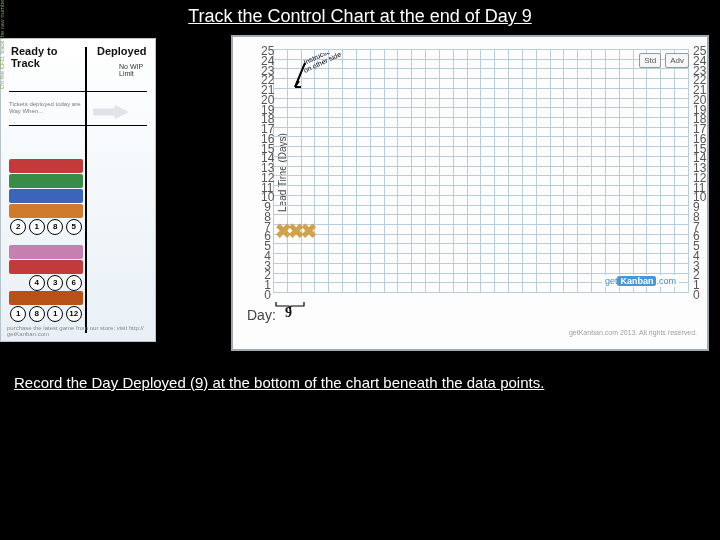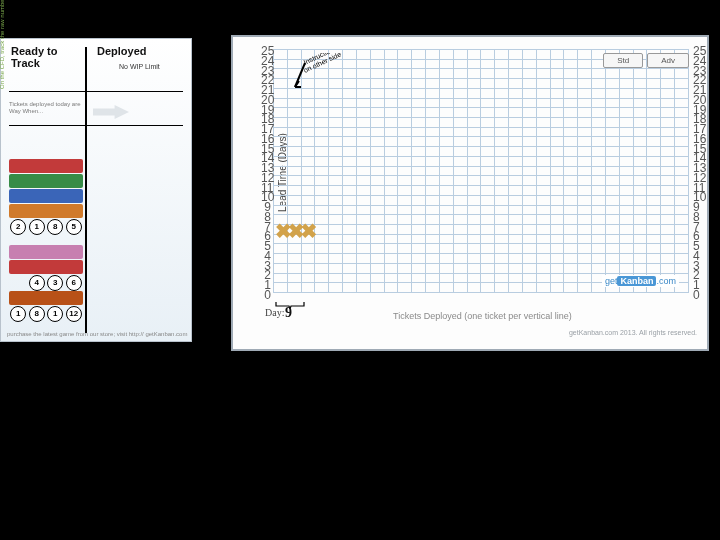--- a/index.html
+++ b/index.html
@@ -34,21 +34,21 @@
     color: #fff;
     font-size: 15px;
     text-decoration: underline;
   }
 
   
   .board {
     position: absolute;
     left: 0;
     top: 38px;
-    width: 192px;
+    width: 156px;
     height: 304px;
     background: linear-gradient(#ffffff, #e8f0f6);
     border: 1px solid #b8c2cc;
     box-sizing: border-box;
   }
   .board .col-divider {
     position: absolute;
     top: 8px;
     bottom: 8px;
     left: 84px;
@@ -227,21 +227,21 @@
 
   .btns {
     position: absolute;
     top: 16px;
     right: 18px;
     display: flex;
     gap: 4px;
   }
   .btns div {
     font-size: 8px;
-    padding: 2px 13px;
+    padding: 2px 4px;
     border: 1px solid #999;
     border-radius: 2px;
     background: #f6f6f6;
     color: #555;
   }
 
   .crosses {
     position: absolute;
     left: 42px;
     top: 182px;
@@ -258,25 +258,24 @@
     position: absolute;
     left: 42px;
     top: 258px;
     width: 30px;
     height: 8px;
   }
   .bracket svg { width: 100%; height: 100%; }
 
   .day-label {
     position: absolute;
-    left: 32px;
+    left: 14px;
     top: 270px;
-    font-size: 10px;
+    font-size: 14px;
     color: #444;
-    font-family: Liberation Serif, serif;
   }
   .day-value {
     position: absolute;
     left: 52px;
     top: 268px;
     font-size: 14px;
     font-weight: bold;
     color: #111;
     font-family: "Comic Sans MS", cursive;
   }
@@ -322,20 +321,21 @@
     padding: 0 3px;
     border-radius: 2px;
     font-weight: 600;
   }
 </style>
 </head>
 <body>
 
 <div class="slide">
 
+  <div class="title-line">Track the Control Chart at the end of Day 9</div>
 
   <div class="board">
     <div class="col-divider"></div>
     <div class="col-head a1">
       <span>Ready to</span><br>
       <span>Track</span>
     </div>
     <div class="col-head b">Deployed</div>
     <div class="wip">No WIP Limit</div>
     <div class="hr"></div>
@@ -1270,20 +1270,20 @@
     </div>
 
     <div class="bracket">
       <svg viewBox="0 0 30 8">
         <path d="M1 1 L1 5 L14 5 L15 8 L16 5 L29 5 L29 1" stroke="#000" stroke-width="1.2" fill="none"></path>
       </svg>
     </div>
 
     <div class="day-label">Day:</div>
     <div class="day-value">9</div>
-    <div class="tickets-note">Tickets Deployed (one ticket per vertical line)</div>
     <div class="small-copy">getKanban.com 2013. All rights reserved.</div>
     <div class="site-brand">
       <span>get</span><b>Kanban</b><span>.com</span>
     </div>
   </div>
 
+  <div class="bottom-note">Record the Day Deployed (9) at the bottom of the chart beneath the data points.</div>
 </div>
 
 </body></html>

